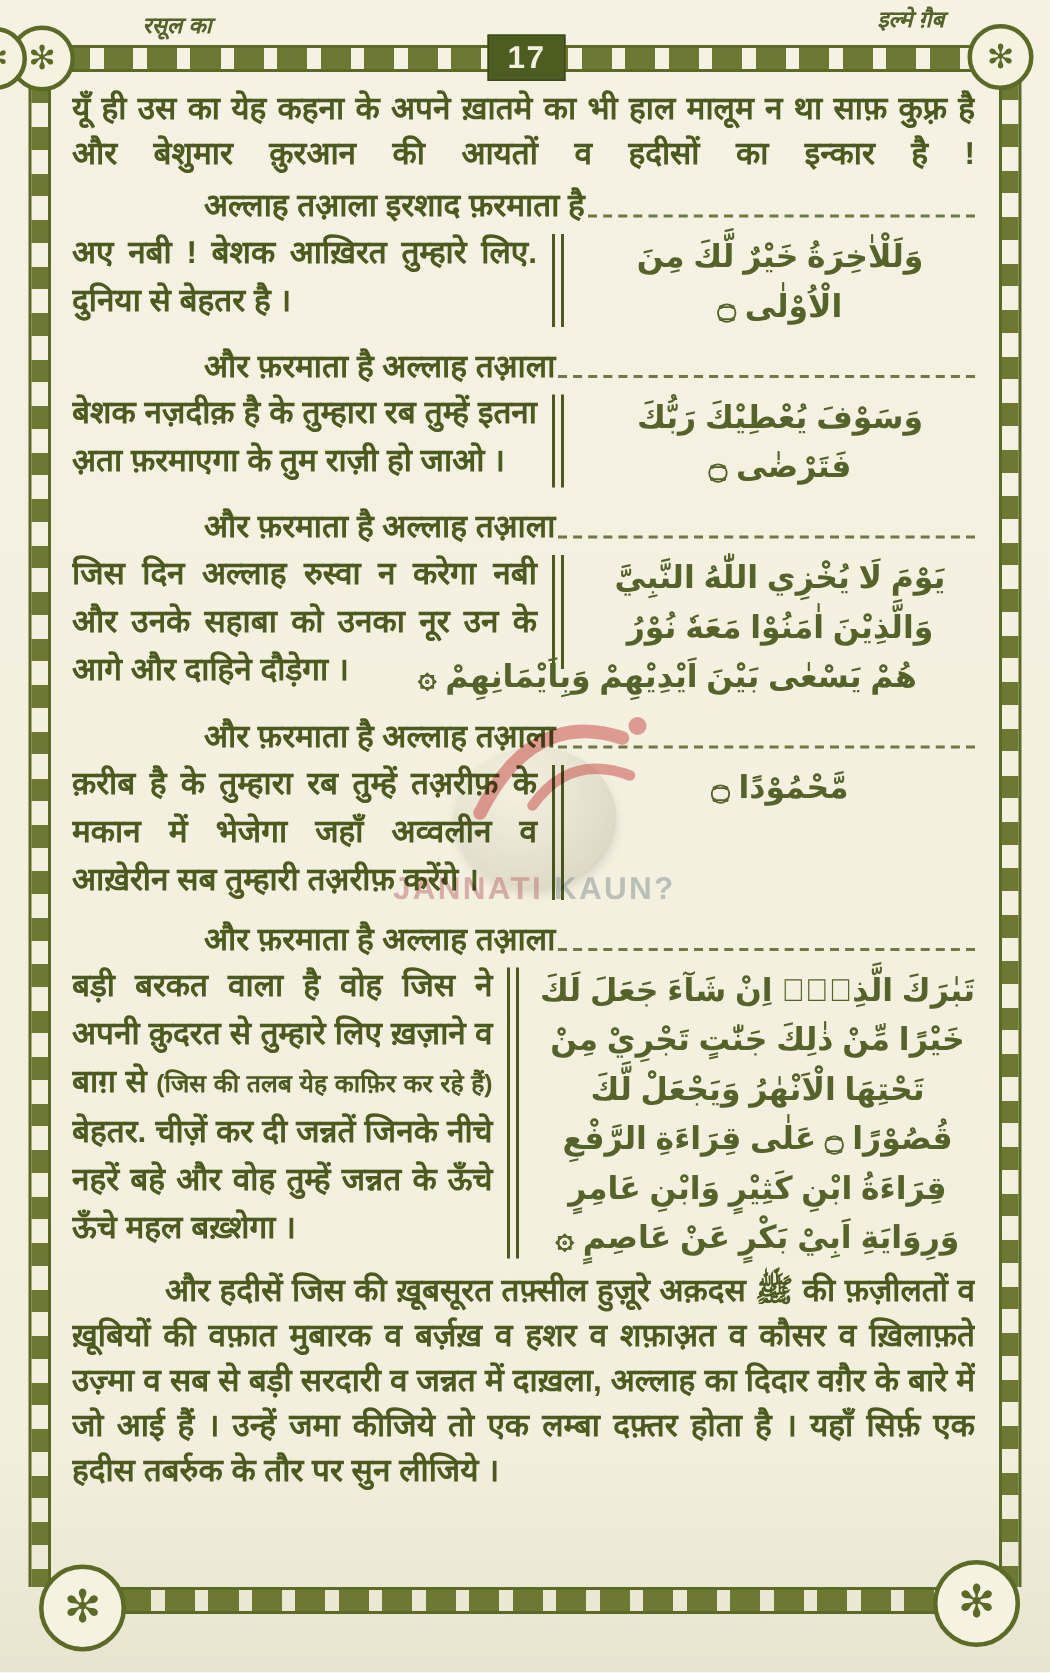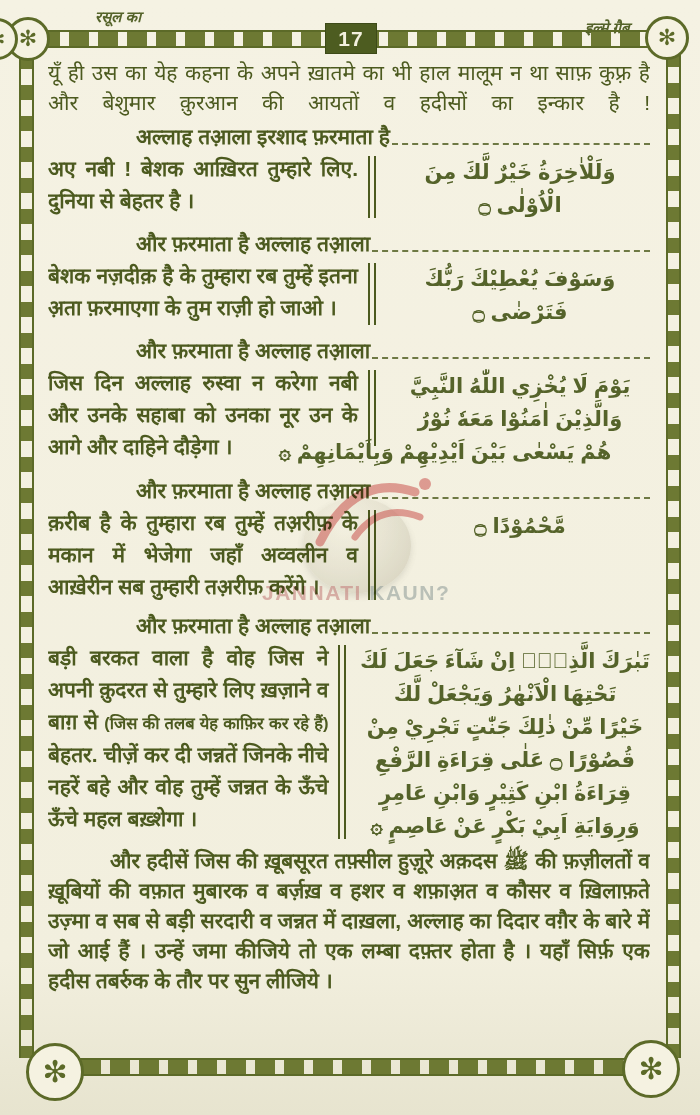--- a/index.html
+++ b/index.html
@@ -31,28 +31,28 @@
   .rosette-edge{left:-24px;top:18px;width:36px;height:36px;font-size:20px;}
   .page-num{
     position:absolute;left:325px;top:23px;width:50px;height:29px;
     background:#4d5c20;border:1px solid #3d4a18;
     display:flex;align-items:center;justify-content:center;
     color:#f3f0de;font-size:21px;font-weight:bold;letter-spacing:1px;
     z-index:3;
   }
   .hdr{position:absolute;font-size:15px;font-weight:bold;font-style:italic;color:#55632a;}
   .hdr-left{left:95px;top:6px;}
-  .hdr-right{left:585px;top:17px;}
+  .hdr-right{left:585px;top:2px;}
   
   .content{
     position:absolute;left:48px;top:58px;width:602px;height:994px;
     overflow:hidden;
   }
   .intro{
-    font-size:21px;font-weight:400;line-height:30px;
+    font-size:21px;font-weight:700;line-height:30px;
     text-align:justify;text-align-last:justify;
   }
   .heading-row{display:flex;align-items:flex-end;height:32px;margin-left:88px;}
   .heading-text{font-size:21px;font-weight:600;white-space:nowrap;}
   .dash-line{flex:1;border-bottom:2px dashed rgba(86,100,40,.85);margin-bottom:5px;margin-left:2px;}
   .verse{display:flex;margin:3px 0 4px 0;}
   .hindi{width:310px;font-size:21px;font-weight:600;line-height:32px;text-align:justify;}
   .hindi .paren{font-size:16.5px;font-weight:600;}
   .vdivider{width:4px;border-left:2px solid #4c5a1f;border-right:2px solid #4c5a1f;
             margin:3px 14px 3px 10px;}
@@ -151,22 +151,22 @@
 
     <div class="heading-row">
       <span class="heading-text">और फ़रमाता है अल्लाह तआ़ला</span>
       <span class="dash-line"></span>
     </div>
     <div class="verse">
       <div class="hindi"><span>बड़ी बरकत वाला है वोह जिस ने अपनी क़ुदरत से तुम्हारे लिए ख़ज़ाने व बाग़ से </span><span class="paren">(जिस की तलब येह काफ़िर कर रहे हैं)</span><span> बेहतर. चीज़ें कर दी जन्नतें जिनके नीचे नहरें बहे और वोह तुम्हें जन्नत के ऊँचे ऊँचे महल बख़्शेगा ।</span></div>
       <div class="vdivider"></div>
       <div class="arabic">
         <div class="arabic-line">تَبٰرَكَ الَّذِيْۤ اِنْ شَآءَ جَعَلَ لَكَ</div>
+        <div class="arabic-line">خَيْرًا مِّنْ ذٰلِكَ جَنّٰتٍ تَجْرِيْ مِنْ</div>
         <div class="arabic-line">تَحْتِهَا الْاَنْهٰرُ وَيَجْعَلْ لَّكَ</div>
-        <div class="arabic-line">خَيْرًا مِّنْ ذٰلِكَ جَنّٰتٍ تَجْرِيْ مِنْ</div>
         <div class="arabic-line">قُصُوْرًا ۝ عَلٰى قِرَاءَةِ الرَّفْعِ</div>
         <div class="arabic-line">قِرَاءَةُ ابْنِ كَثِيْرٍ وَابْنِ عَامِرٍ</div>
         <div class="arabic-line">وَرِوَايَةِ اَبِيْ بَكْرٍ عَنْ عَاصِمٍ ۞</div>
       </div>
     </div>
 
     <div class="footer-para">और हदीसें जिस की ख़ूबसूरत तफ़्सील हुज़ूरे अक़दस ﷺ की फ़ज़ीलतों व ख़ूबियों की वफ़ात मुबारक व बर्ज़ख़ व हशर व शफ़ाअ़त व कौसर व ख़िलाफ़ते उज़्मा व सब से बड़ी सरदारी व जन्नत में दाख़ला, अल्लाह का दिदार वग़ैर के बारे में जो आई हैं । उन्हें जमा कीजिये तो एक लम्बा दफ़्तर होता है । यहाँ सिर्फ़ एक हदीस तबर्रुक के तौर पर सुन लीजिये ।</div>
   </div>
 
   <div class="watermark">

